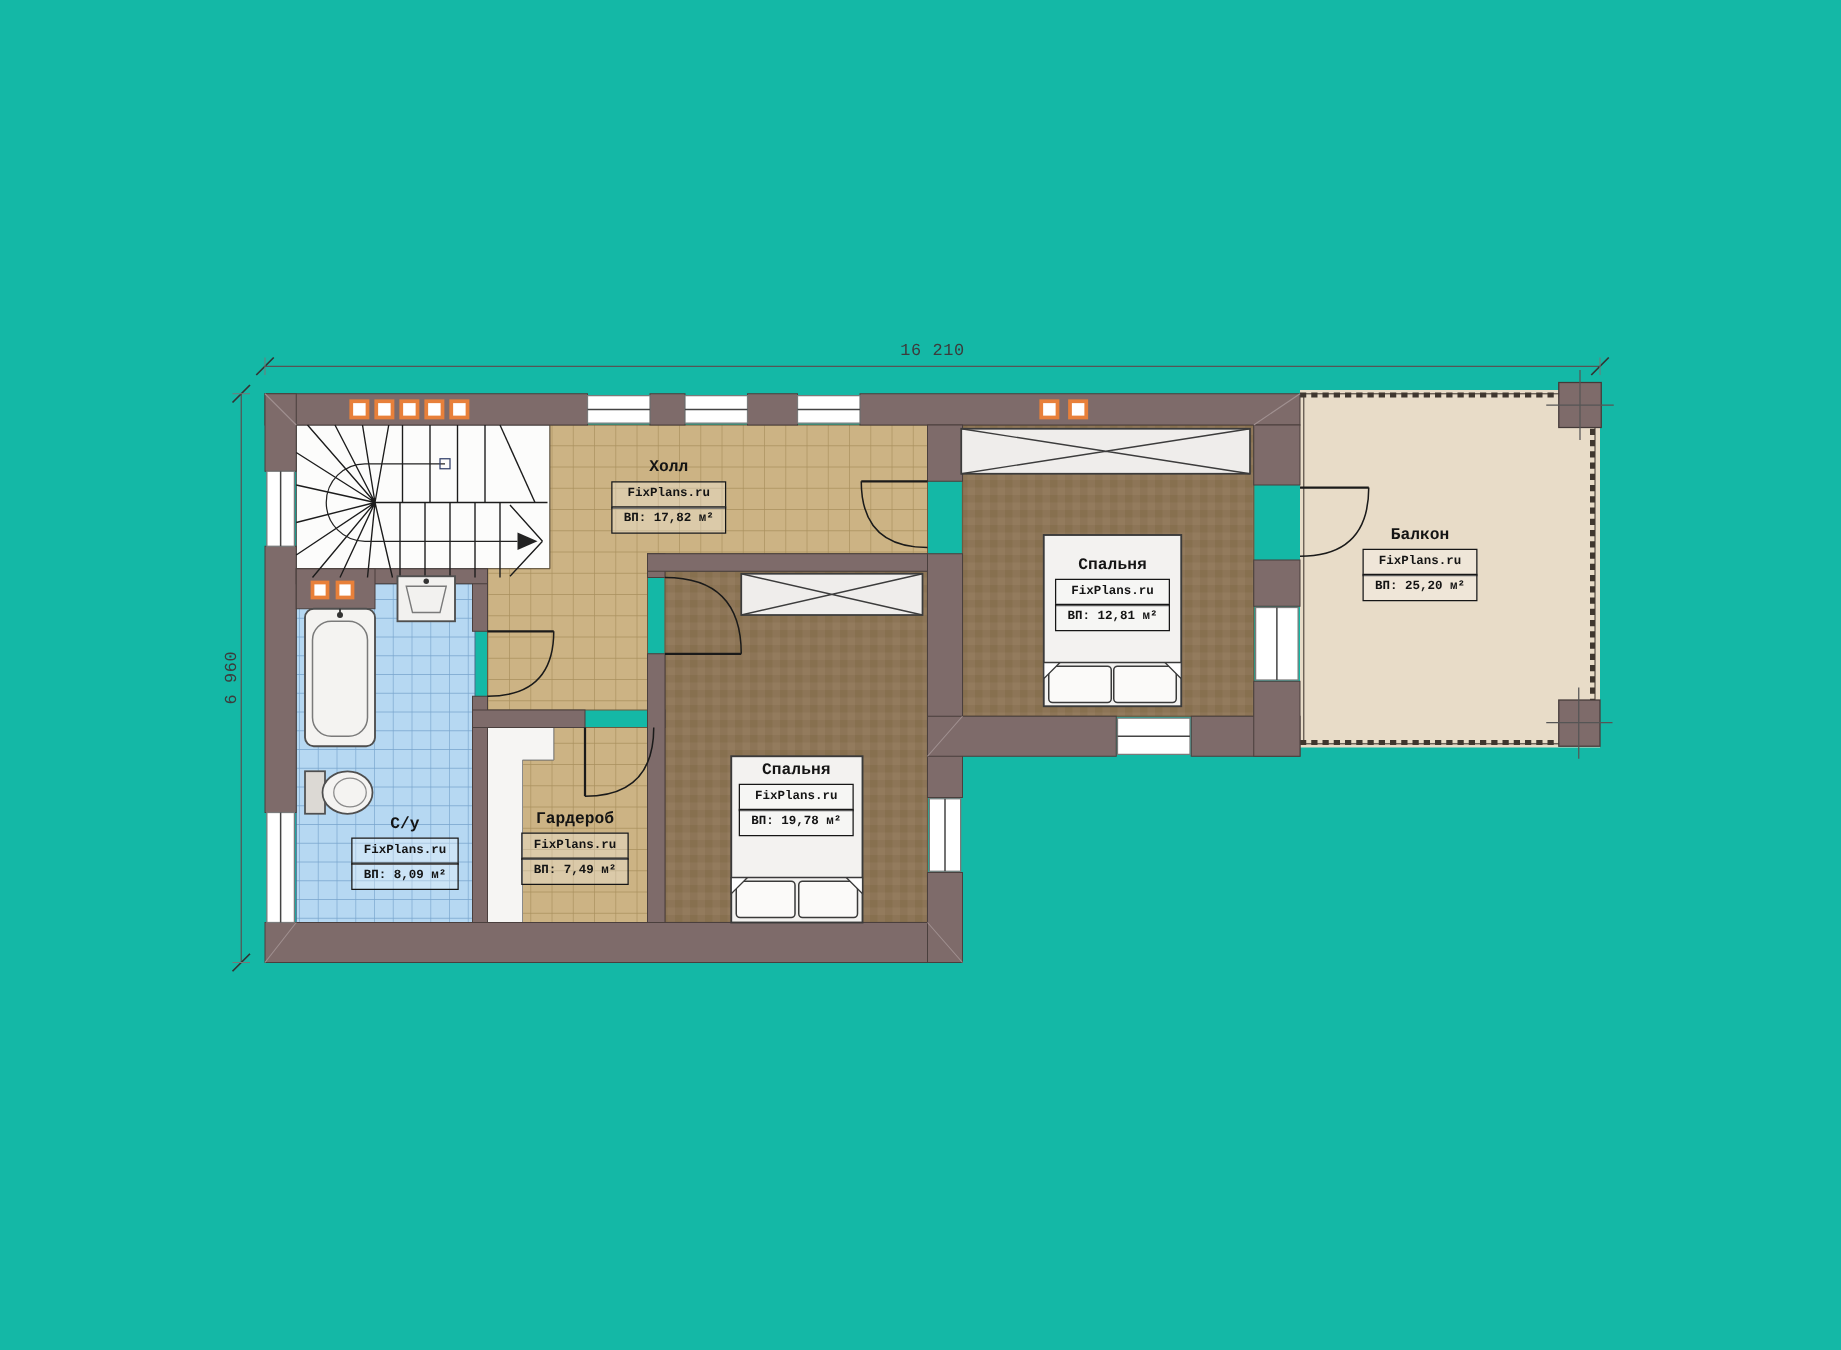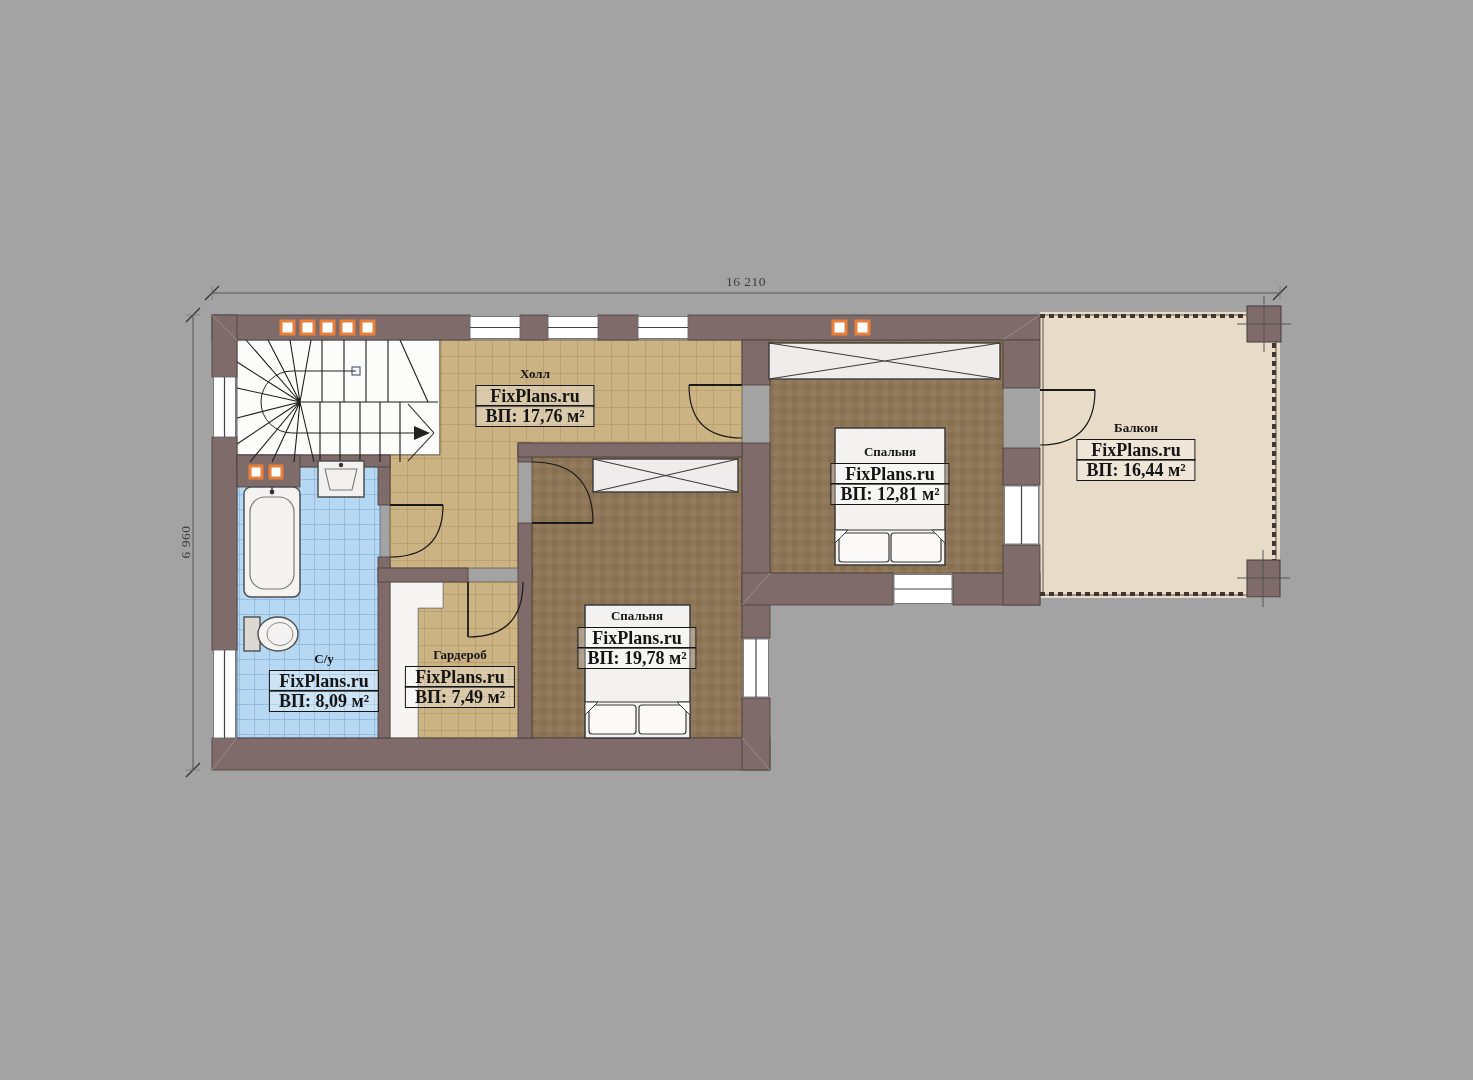--- a/index.html
+++ b/index.html
@@ -1,22 +1,22 @@
 <!DOCTYPE html>
 <html><head>
 <meta charset="utf-8">
 <style>
   html,body{margin:0;padding:0;background:#ffffff;}
-  .stage{position:relative;width:1473px;height:1080px;background:#a3a3a3;overflow:hidden;
-         font-family:Liberation Serif, serif;}
+  .stage{position:relative;width:1473px;height:1080px;background:#14b8a6;overflow:hidden;
+         font-family:Liberation Mono, monospace;}
   .room-label{position:absolute;transform:translateX(-50%);text-align:center;z-index:5;}
   .room-name{font-size:13px;font-weight:700;color:#141414;margin-bottom:3px;white-space:nowrap;}
   .label-boxes{display:inline-flex;flex-direction:column;align-items:stretch;}
   .label-box{border:1.7px solid #161616;background:rgba(255,255,255,0.30);
-             font-size:18px;font-weight:600;color:#141414;padding:2px 9px;white-space:nowrap;line-height:16px;}
+             font-size:10px;font-weight:600;color:#141414;padding:2px 9px;white-space:nowrap;line-height:16px;}
   .label-box + .label-box{margin-top:-1.7px;}
   .dim-label{position:absolute;font-size:13.5px;font-weight:400;color:#3c3c3c;letter-spacing:0.5px;z-index:5;}
   .dim-top{left:746px;top:274px;transform:translateX(-50%);}
   .dim-left{left:186px;top:542px;transform:translate(-50%,-50%) rotate(-90deg);}
   svg{position:absolute;left:0;top:0;}
 </style>
 </head>
 <body>
 
 <div class="stage">
@@ -262,37 +262,37 @@
   </g>
 </svg>
 
   <div class="dim-label dim-top">16 210</div>
   <div class="dim-label dim-left">6 960</div>
 
   <div class="room-label" style="left:535px;top:366px;">
     <div class="room-name">Холл</div>
     <div class="label-boxes">
       <div class="label-box">FixPlans.ru</div>
-      <div class="label-box">ВП: 17,76 м²</div>
+      <div class="label-box">ВП: 17,82 м²</div>
     </div>
   </div>
 
   <div class="room-label" style="left:890px;top:444px;">
     <div class="room-name">Спальня</div>
     <div class="label-boxes">
       <div class="label-box">FixPlans.ru</div>
       <div class="label-box">ВП: 12,81 м²</div>
     </div>
   </div>
 
   <div class="room-label" style="left:1128px;top:420px;padding-left:16px;">
     <div class="room-name">Балкон</div>
     <div class="label-boxes">
       <div class="label-box">FixPlans.ru</div>
-      <div class="label-box">ВП: 16,44 м²</div>
+      <div class="label-box">ВП: 25,20 м²</div>
     </div>
   </div>
 
   <div class="room-label" style="left:637px;top:608px;">
     <div class="room-name">Спальня</div>
     <div class="label-boxes">
       <div class="label-box">FixPlans.ru</div>
       <div class="label-box">ВП: 19,78 м²</div>
     </div>
   </div>

